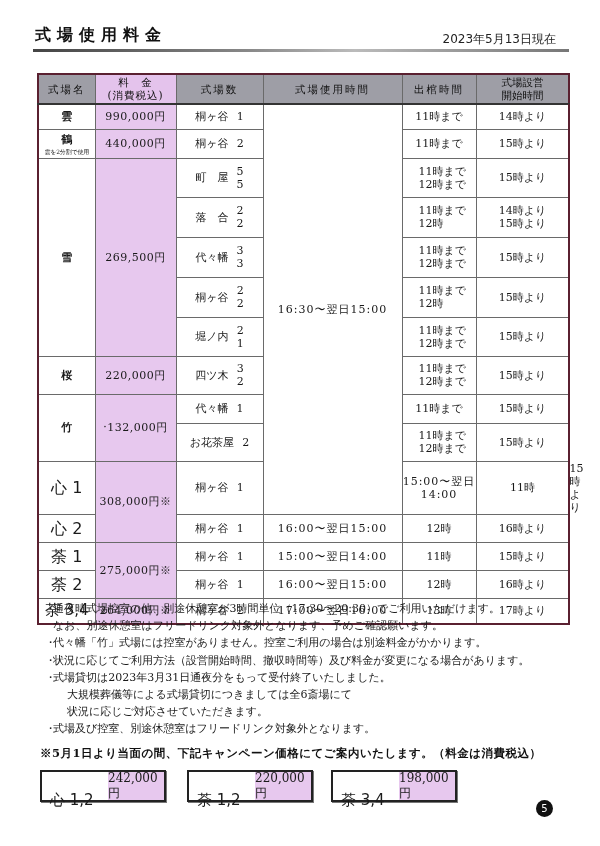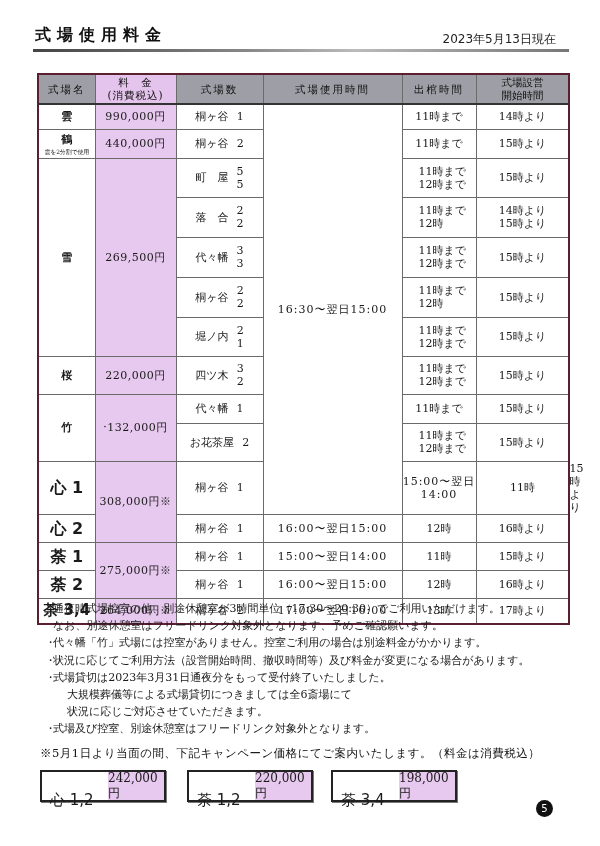--- a/index.html
+++ b/index.html
@@ -9,34 +9,34 @@
   .title { position: absolute; left: 35px; top: 25px; font-family: "DejaVu Sans", sans-serif; font-weight: bold; font-size: 16px; letter-spacing: 6px; color: #111; }
   .date { position: absolute; right: 44px; top: 31px; font-family: "DejaVu Sans", sans-serif; font-size: 12px; color: #222; }
   .rule { position: absolute; left: 33px; top: 49px; width: 536px; height: 3px; background: linear-gradient(to right, #444 0%, #888 40%, #bbb 60%, #777 100%); }
 
   table.fees { position: absolute; left: 37px; top: 73px; width: 531px; border-collapse: collapse; border: 2px solid #5a2030; table-layout: fixed; }
   table.fees td, table.fees th { border: 1px solid #6a6a6a; text-align: center; vertical-align: middle; font-size: 11px; line-height: 13px; padding: 0; }
   table.fees th { background: #9e9ea6; font-weight: normal; color: #111; font-size: 10.5px; height: 30px; letter-spacing: 2px; border-bottom: 2px solid #333; }
   table.fees th.price-h { background: #e4c3ec; letter-spacing: 1px; }
   td.price { background: #e7c8ee; font-size: 12px; letter-spacing: 0.5px; }
   td.name { font-size: 17px; font-weight: bold; font-family: "DejaVu Serif", serif; }
-  td.name.plain { font-family: "DejaVu Sans", sans-serif; font-weight: bold; font-size: 16px; }
+  td.name.plain { font-family: "DejaVu Sans", sans-serif; font-weight: normal; font-size: 16px; }
   .subnote { display: block; font-size: 6px; line-height: 7px; font-weight: normal; letter-spacing: -0.2px; }
   td.hall { font-size: 11px; }
   .hall-wrap { display: inline-flex; align-items: center; gap: 8px; }
   .hall-nums { display: inline-flex; flex-direction: column; line-height: 13px; }
   td.time { font-size: 11.5px; letter-spacing: 1px; }
   td.multi span { display: block; text-align: left; padding-left: 16px; }
 
   .notes { position: absolute; left: 53px; top: 600px; font-size: 11px; line-height: 17.2px; color: #1a1a1a; }
   .notes li { list-style: none; position: relative; }
   .notes li .bullet { position: absolute; left: -8px; }
   .notes li.indent { padding-left: 14px; }
 
-  .campaign-line { position: absolute; left: 40px; top: 746px; font-size: 11.5px; font-weight: normal; letter-spacing: 0.5px; color: #111; }
+  .campaign-line { position: absolute; left: 40px; top: 746px; font-size: 11.5px; font-weight: bold; letter-spacing: 0.5px; color: #111; }
   .campaign-boxes { position: absolute; left: 40px; top: 770px; }
   .cbox { position: absolute; height: 32px; border: 2px solid #222; display: flex; background: #fff; box-shadow: 1px 1px 0 #777; }
   .cbox .cname { font-family: "DejaVu Sans", sans-serif; font-size: 15px; display: flex; align-items: center; padding-left: 8px; width: 66px; margin-top: 28px; }
   .cbox .cprice { background: #e7c8ee; flex: 1; display: flex; align-items: center; justify-content: center; font-size: 12px; }
 
   .page-num { position: absolute; left: 536px; top: 800px; width: 17px; height: 17px; border-radius: 50%; background: #111; color: #fff; font-family: "DejaVu Sans", sans-serif; font-size: 10px; display: flex; align-items: center; justify-content: center; }
 </style>
 </head>
 <body>
 

